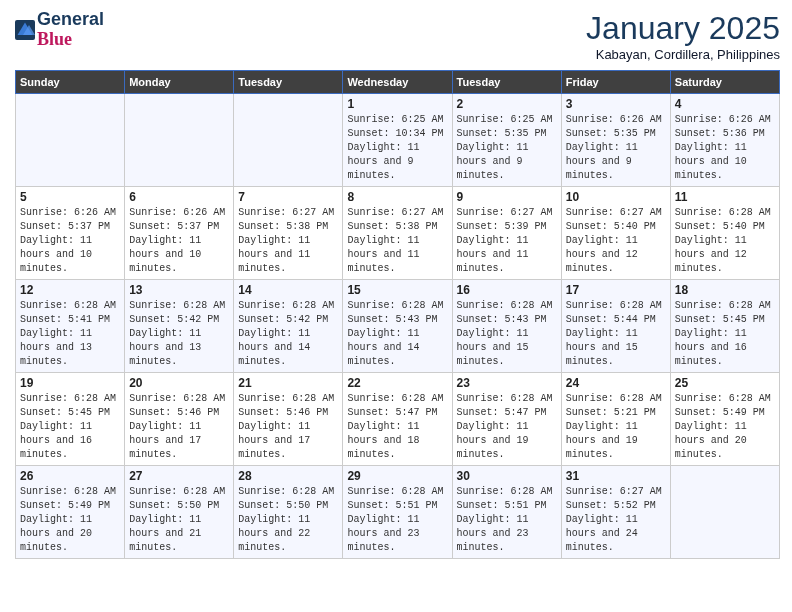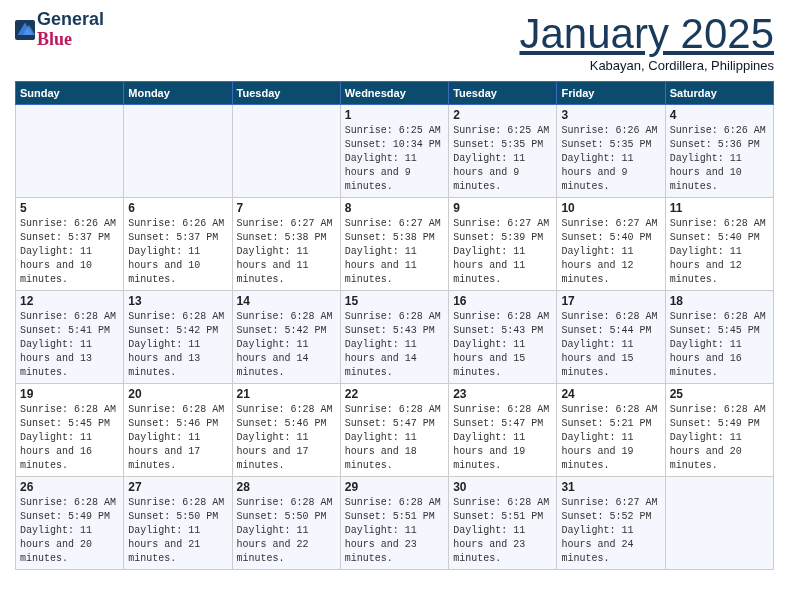--- a/index.html
+++ b/index.html
@@ -7,21 +7,21 @@
       font-family: Arial, sans-serif;
       background: #fff;
       width: 792px;
       height: 612px;
       overflow: hidden;
     }
     .page {
       width: 792px;
       height: 596px;
       background: #fff;
-      padding: 10px 18px 10px 15px;
+      padding: 10px 12px 10px 15px;
     }
     .header {
       display: flex;
       justify-content: space-between;
       align-items: flex-start;
       margin-bottom: 8px;
     }
     .logo {
       display: flex;
       align-items: center;
@@ -38,24 +38,23 @@
     }
     .logo-icon {
       width: 20px;
       height: 20px;
       margin-right: 2px;
     }
     .title-block {
       text-align: right;
     }
     .month-title {
-      font-size: 42px;
+      font-size: 32px;
       font-weight: normal;
       color: #1a3a5c;
-      text-decoration: underline;
     }
     .location {
       font-size: 13px;
       color: #0f172a;
     }
     .calendar-table {
       width: 100%;
       border-collapse: collapse;
       table-layout: fixed;
     }
@@ -86,21 +85,21 @@
     .day-info {
       font-size: 10px;
       color: #333;
       line-height: 1.4;
       font-family: Liberation Mono, monospace;
     }
     .empty { background: #f9f9f9; }
     tr:nth-child(odd) td { background: #f5f7ff; }
     tr:nth-child(even) td { background: #fff; }
     
-    tr:first-child th { background: #0c4a6e; }
+    tr:first-child th { background: #404040; }
   </style>
 </head>
 <body>
 
 <div class="page">
   <div class="header">
     <div class="logo">
       <svg class="logo-icon" viewBox="0 0 40 40" xmlns="http://www.w3.org/2000/svg">
         <rect x="0" y="0" width="40" height="40" rx="4" fill="#1a3a5c"></rect>
         <polygon points="20,5 35,30 5,30" fill="#3a7bd5"></polygon>

